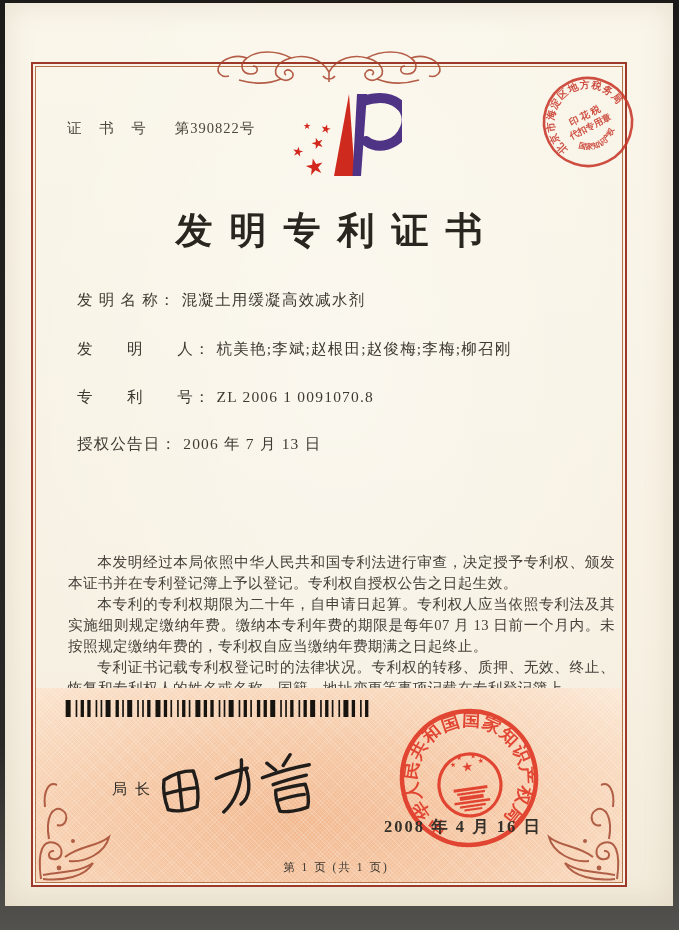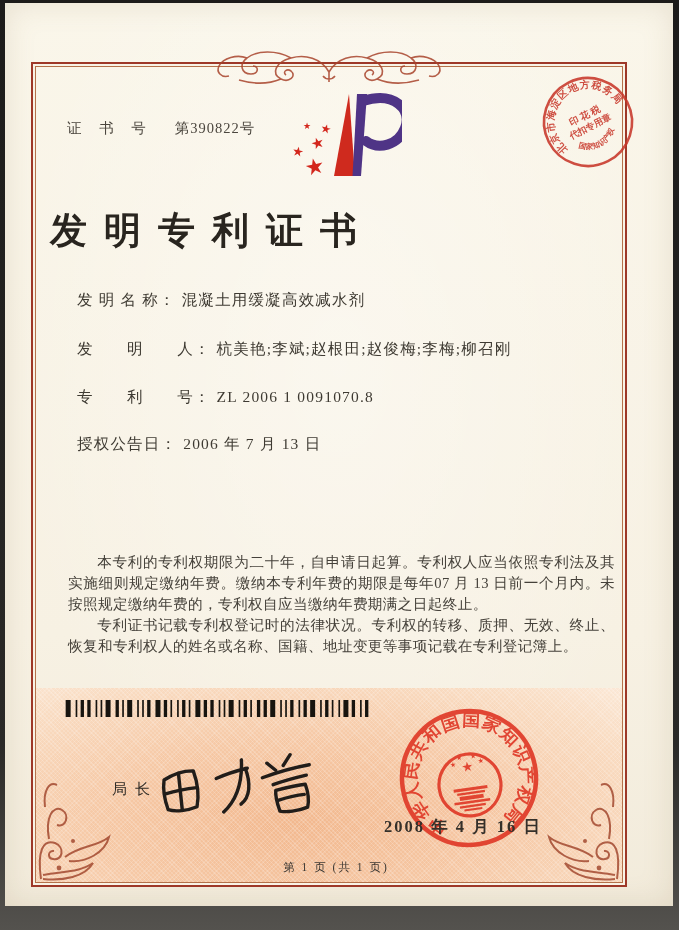--- a/index.html
+++ b/index.html
@@ -18,21 +18,21 @@
   }
   .frame{
     position:absolute;left:26px;top:59px;width:592px;height:821px;
     border:2px solid #9e3828;
     box-shadow:inset 0 0 0 2px #f8f3e6, inset 0 0 0 3px #b4714a;
     overflow:visible;
   }
   .cert-no{font-size:14.5px;color:#4b463e;letter-spacing:1px;}
   .cert-no .lbl{letter-spacing:7px;margin-right:22px;}
   .doc-title{
-    width:100%;text-align:left;font-size:37px;font-weight:600;color:#29251f;
+    width:100%;text-align:center;font-size:37px;font-weight:600;color:#29251f;
     letter-spacing:17px;text-indent:17px;
   }
   .field-row{left:44px;font-size:15.5px;color:#3e3a32;letter-spacing:1.2px;white-space:nowrap;}
   .field-row .flabel{margin-right:6px;}
   .body-text{left:35px;width:547px;font-size:14.6px;line-height:21px;color:#45413a;
     text-align:justify;letter-spacing:.4px;}
   .body-text p{margin:0;text-indent:2em;}
   .pink-band{
     left:3px;right:3px;top:624px;bottom:3px;
     background:
@@ -115,20 +115,21 @@
       <span class="flabel">发 明 名 称：</span><span>混凝土用缓凝高效减水剂</span>
     </div>
     <div class="abs field-row" style="top:323px;">
       <span class="flabel">专　　利　　号：</span><span>ZL 2006 1 0091070.8</span>
     </div>
     <div class="abs field-row" style="top:370px;">
       <span class="flabel">授权公告日：</span><span>2006 年 7 月 13 日</span>
     </div>
 
     <div class="abs body-text" style="top:488px;">
+      <p>本发明经过本局依照中华人民共和国专利法进行审查，决定授予专利权、颁发本证书并在专利登记簿上予以登记。专利权自授权公告之日起生效。</p>
       <p>本专利的专利权期限为二十年，自申请日起算。专利权人应当依照专利法及其实施细则规定缴纳年费。缴纳本专利年费的期限是每年07 月 13 日前一个月内。未按照规定缴纳年费的，专利权自应当缴纳年费期满之日起终止。</p>
       <p>专利证书记载专利权登记时的法律状况。专利权的转移、质押、无效、终止、恢复和专利权人的姓名或名称、国籍、地址变更等事项记载在专利登记簿上。</p>
     </div>
 
     <div class="abs pink-band"></div>
 
     <svg class="abs corner-l" viewBox="0 0 92 132">
       <g fill="none" stroke="#9e4128" stroke-width="2" opacity=".8">
         <path d="M6,128 C2,100 8,88 20,92 C30,96 28,110 18,108 C12,107 13,99 19,100"></path>
         <path d="M8,124 C26,120 44,122 58,112 C50,126 28,130 8,128"></path>

